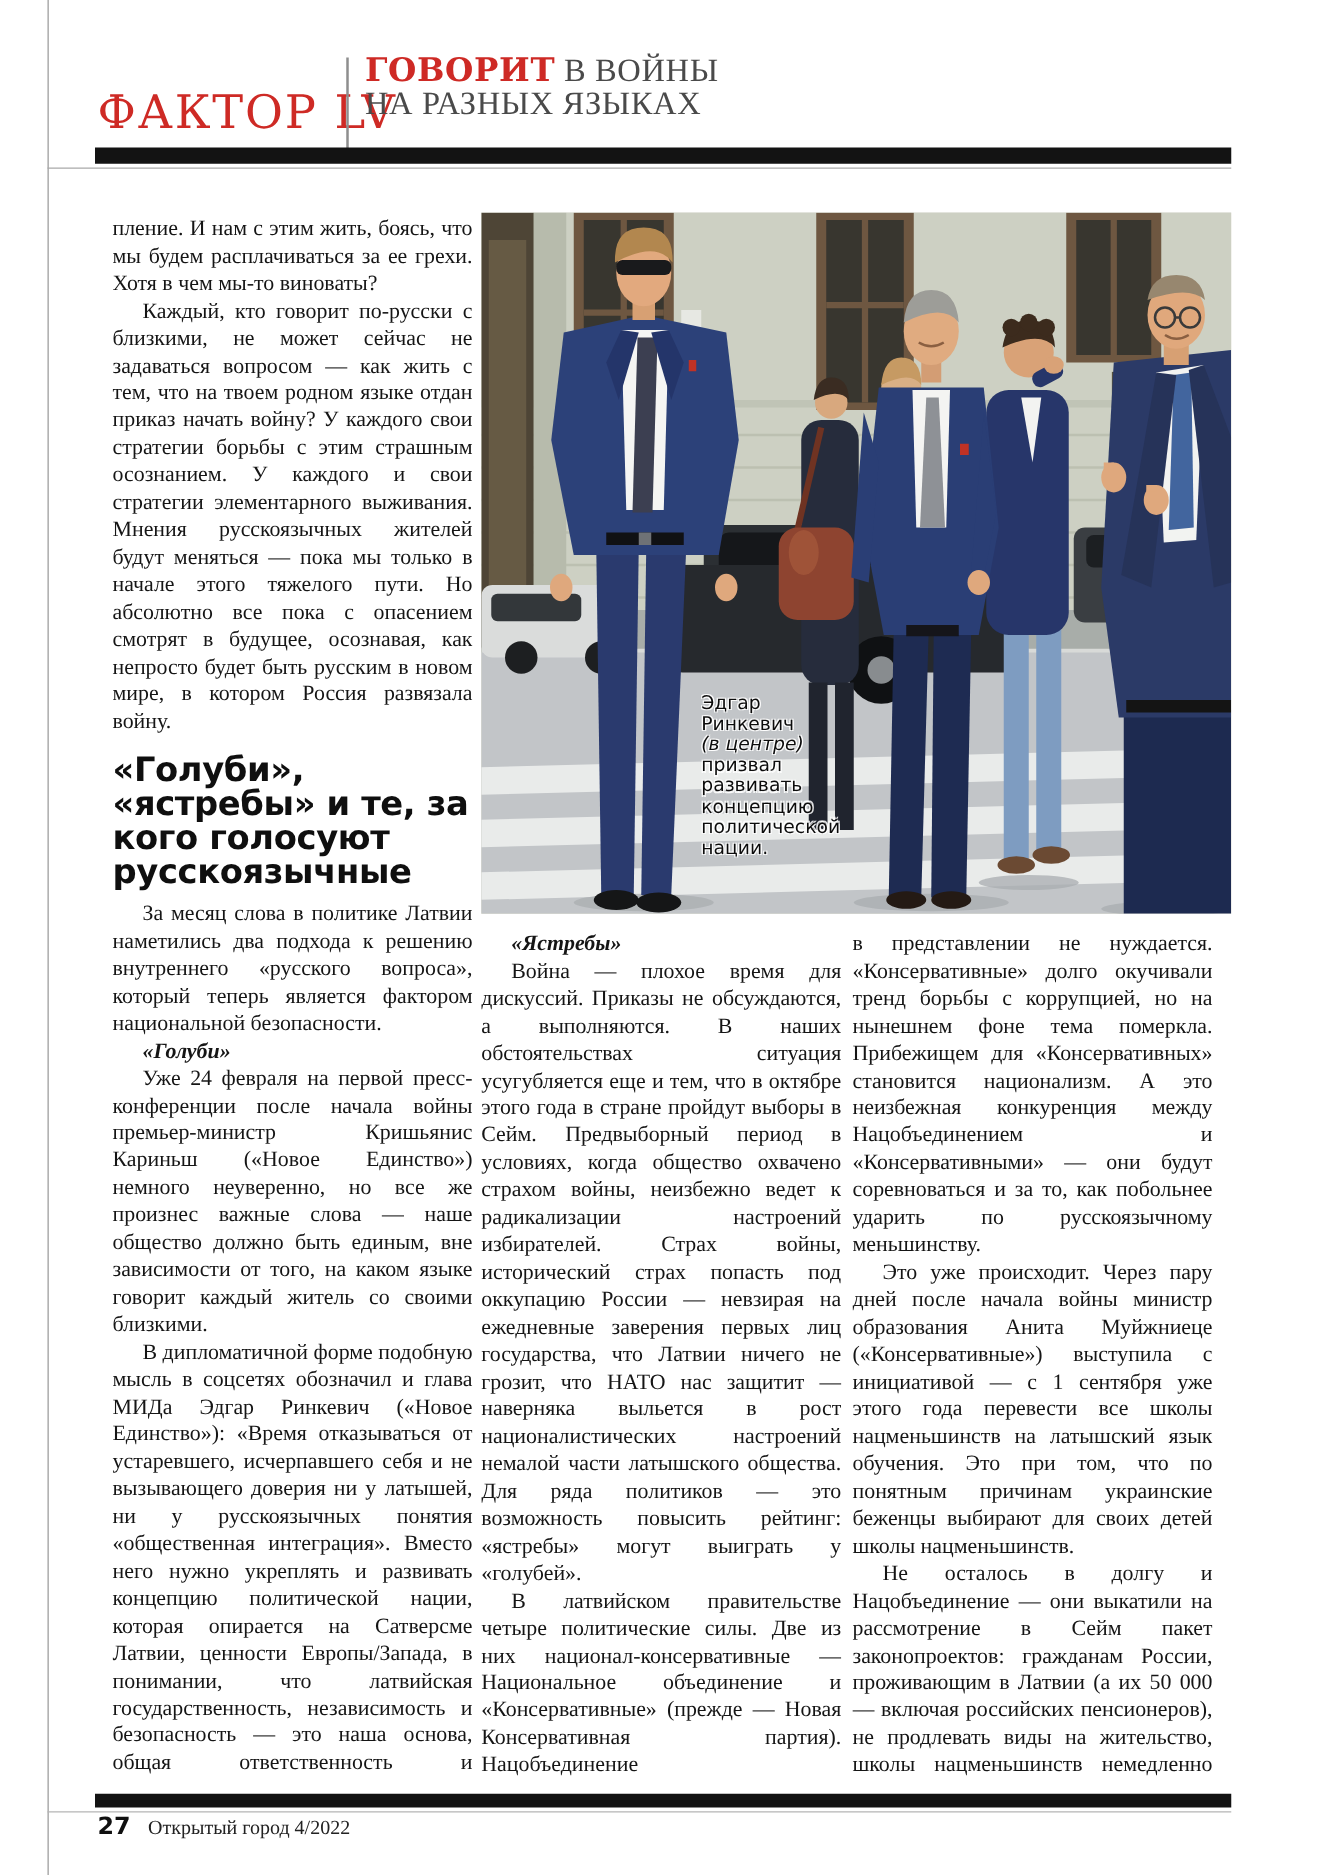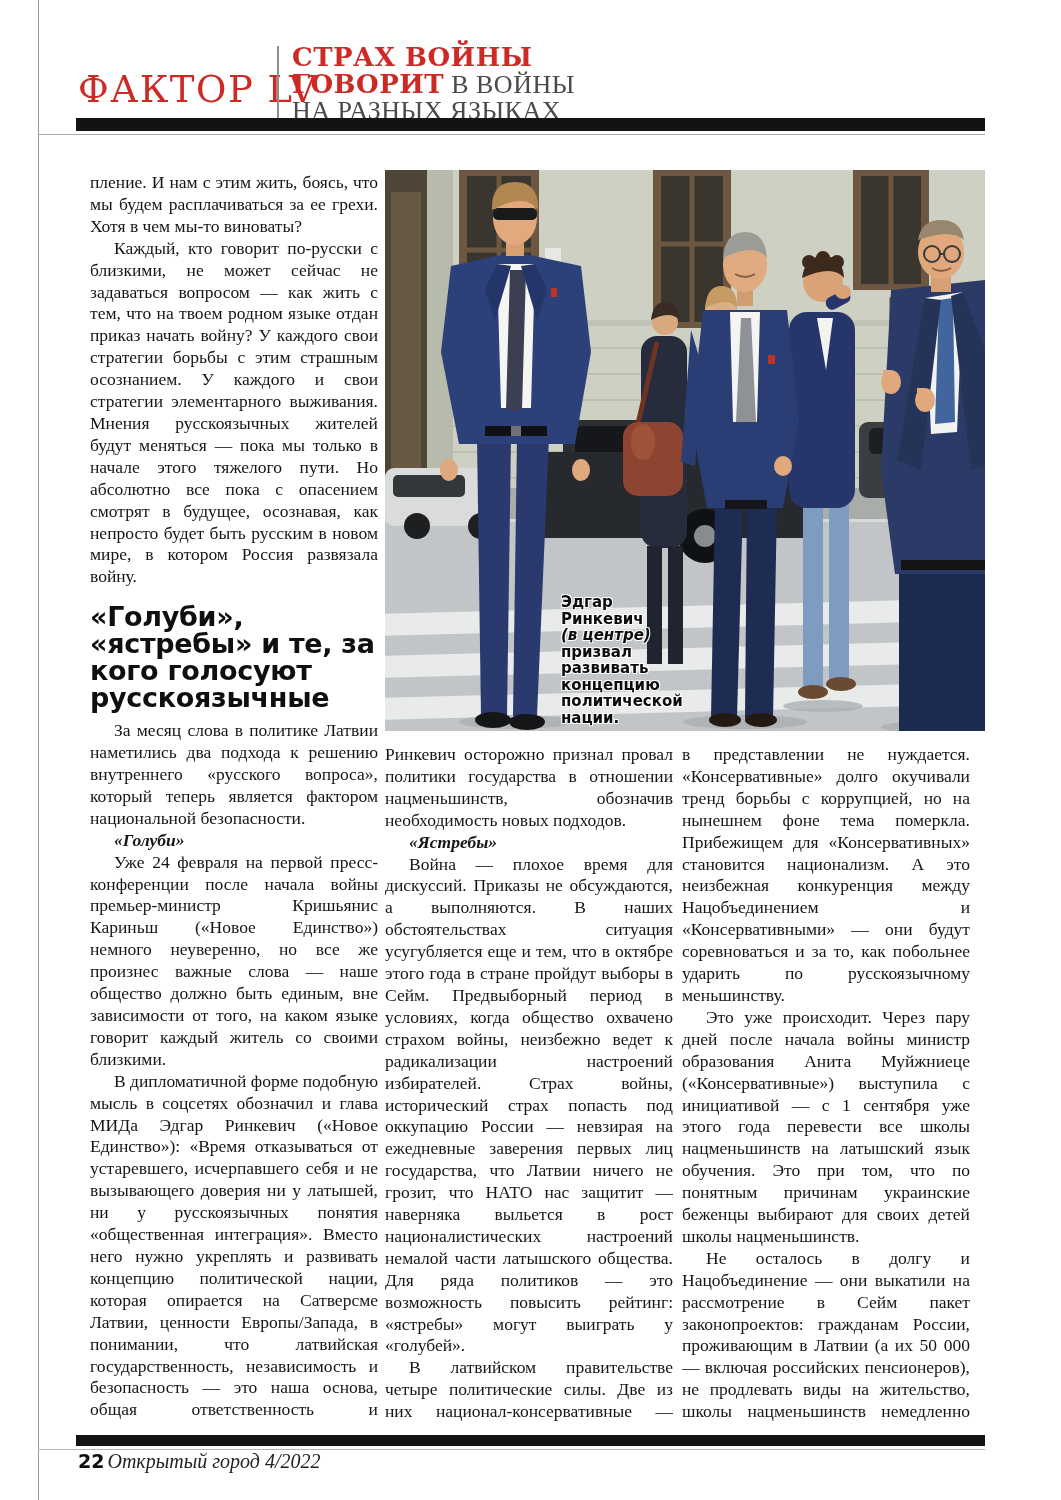--- a/index.html
+++ b/index.html
@@ -35,45 +35,44 @@
   .subhead {
     font-family:"DejaVu Sans", sans-serif; font-weight:bold; font-size:27px;
     line-height:27px; color:#0f0f0f; text-align:left; letter-spacing:-0.3px;
     margin:15px 0 9px 0;
   }
 
   
   .photo { position:absolute; left:385px; top:170px; width:600px; height:561px; overflow:hidden; background:#cdd0c3; }
   .photo svg { display:block; }
   .photo-caption {
-    position:absolute; left:176px; top:424px; width:170px;
-    font-family:"DejaVu Sans", sans-serif; font-weight:bold; font-size:15px;
+    position:absolute; left:176px; top:384px; width:170px;
+    font-family:"DejaVu Sans", sans-serif; font-weight:normal; font-size:15px;
     line-height:16.5px; color:#0c0c0c;
     text-shadow:-1px -1px 0 rgba(255,255,255,.85), 1px -1px 0 rgba(255,255,255,.85),
                 -1px 1px 0 rgba(255,255,255,.85), 1px 1px 0 rgba(255,255,255,.85);
   }
   .cap-italic { font-style:italic; }
 
   
   .footer-rule { position:absolute; left:76px; top:1435px; width:909px; height:11px; background:#131313; }
   .footer-thin-rule { position:absolute; left:38px; top:1449px; width:947px; height:1px; background:#b5b5b5; }
   .footer-text { position:absolute; left:78px; top:1450px; white-space:nowrap; }
   .page-num { font-family:"DejaVu Sans", sans-serif; font-weight:bold; font-size:19px; color:#101010; }
-  .mag-name { font-family:"Liberation Serif", serif; font-style:italic; font-size:20px; color:#222; margin-left:3px; }
+  .mag-name { font-family:"Liberation Serif", serif; font-size:16px; color:#222; margin-left:14px; }
 </style>
 </head>
 <body>
 
 <div class="page">
   <div class="margin-line"></div>
 
   <div class="section-title">ФАКТОР LV</div>
   <div class="header-divider"></div>
   <div class="headline">
-    <div><span class="hl-red">СТРАХ ВОЙНЫ</span></div>
     <div><span class="hl-red">ГОВОРИТ</span><span class="hl-dark"> В ВОЙНЫ</span></div>
     <div><span class="hl-dark">НА РАЗНЫХ ЯЗЫКАХ</span></div>
   </div>
   <div class="top-rule"></div>
   <div class="top-thin-rule"></div>
 
   <div class="photo">
     <svg width="600" height="561" viewBox="0 0 600 561">
 
       <rect x="0" y="0" width="600" height="352" fill="#cdd0c3"></rect>
@@ -260,30 +259,29 @@
     <p>Каждый, кто говорит по-русски с близкими, не может сейчас не задаваться вопросом — как жить с тем, что на твоем родном языке отдан приказ начать войну? У каждого свои стратегии борьбы с этим страшным осознанием. У каждого и свои стратегии элементарного выживания. Мнения русскоязычных жителей будут меняться — пока мы только в начале этого тяжелого пути. Но абсолютно все пока с опасением смотрят в будущее, осознавая, как непросто будет быть русским в новом мире, в котором Россия развязала войну.</p>
     <div class="subhead">«Голуби», «ястребы» и те, за кого голосуют русскоязычные</div>
     <p>За месяц слова в политике Латвии наметились два подхода к решению внутреннего «русского вопроса», который теперь является фактором национальной безопасности.</p>
     <p class="runhead">«Голуби»</p>
     <p>Уже 24 февраля на первой пресс-конференции после начала войны премьер-министр Кришьянис Кариньш («Новое Единство») немного неуверенно, но все же произнес важные слова — наше общество должно быть единым, вне зависимости от того, на каком языке говорит каждый житель со своими близкими.</p>
     <p>В дипломатичной форме подобную мысль в соцсетях обозначил и глава МИДа Эдгар Ринкевич («Новое Единство»): «Время отказываться от устаревшего, исчерпавшего себя и не вызывающего доверия ни у латышей, ни у русскоязычных понятия «общественная интеграция». Вместо него нужно укреплять и развивать концепцию политической нации, которая опирается на Сатверсме Латвии, ценности Европы/Запада, в понимании, что латвийская государственность, независимость и безопасность — это наша основа, общая ответственность и обязанность».</p>
 
   </div>
 
   <div class="col col2">
-    <p class="noindent">Ринкевич осторожно признал провал политики государства в отношении нацменьшинств, обозначив необходимость новых подходов.</p>
     <p class="runhead">«Ястребы»</p>
     <p>Война — плохое время для дискуссий. Приказы не обсуждаются, а выполняются. В наших обстоятельствах ситуация усугубляется еще и тем, что в октябре этого года в стране пройдут выборы в Сейм. Предвыборный период в условиях, когда общество охвачено страхом войны, неизбежно ведет к радикализации настроений избирателей. Страх войны, исторический страх попасть под оккупацию России — невзирая на ежедневные заверения первых лиц государства, что Латвии ничего не грозит, что НАТО нас защитит — наверняка выльется в рост националистических настроений немалой части латышского общества. Для ряда политиков — это возможность повысить рейтинг: «ястребы» могут выиграть у «голубей».</p>
     <p>В латвийском правительстве четыре политические силы. Две из них национал-консервативные — Национальное объединение и «Консервативные» (прежде — Новая Консервативная партия). Нацобъединение</p>
   </div>
 
   <div class="col col3">
     <p class="noindent">в представлении не нуждается. «Консервативные» долго окучивали тренд борьбы с коррупцией, но на нынешнем фоне тема померкла. Прибежищем для «Консервативных» становится национализм. А это неизбежная конкуренция между Нацобъединением и «Консервативными» — они будут соревноваться и за то, как побольнее ударить по русскоязычному меньшинству.</p>
     <p>Это уже происходит. Через пару дней после начала войны министр образования Анита Муйжниеце («Консервативные») выступила с инициативой — с 1 сентября уже этого года перевести все школы нацменьшинств на латышский язык обучения. Это при том, что по понятным причинам украинские беженцы выбирают для своих детей школы нацменьшинств.</p>
     <p>Не осталось в долгу и Нацобъединение — они выкатили на рассмотрение в Сейм пакет законопроектов: гражданам России, проживающим в Латвии (а их 50 000 — включая российских пенсионеров), не продлевать виды на жительство, школы нацменьшинств немедленно латышизировать, запретить требовать знания иностранных языков</p>
   </div>
 
   <div class="footer-rule"></div>
   <div class="footer-thin-rule"></div>
   <div class="footer-text">
-    <span class="page-num">22</span><span class="mag-name">Открытый город 4/2022</span>
+    <span class="page-num">27</span><span class="mag-name">Открытый город 4/2022</span>
   </div>
 </div>
 
 </body></html>

